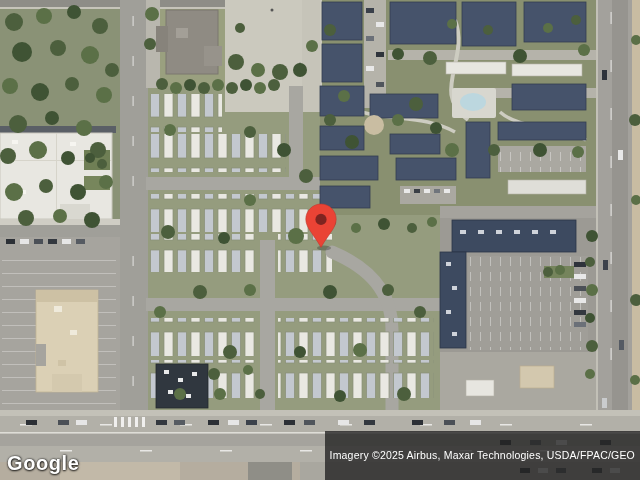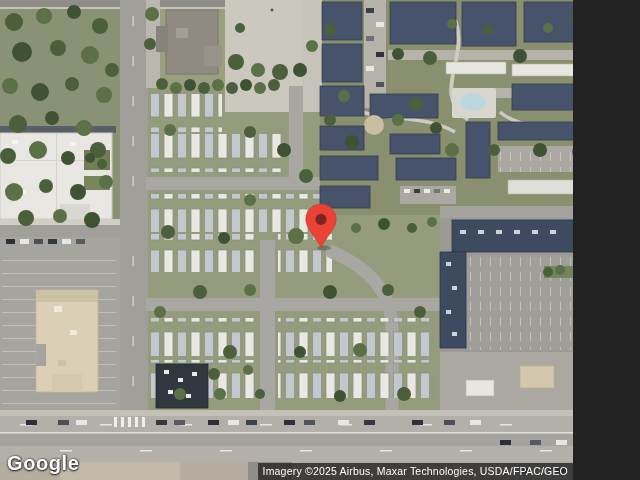--- a/index.html
+++ b/index.html
@@ -1,23 +1,23 @@
 <!DOCTYPE html>
 <html><head>
 <meta charset="utf-8">
 <style>
   html,body{margin:0;padding:0;background:#222;}
-  .viewport{position:relative;width:573px;height:480px;overflow:hidden;
+  .viewport{position:relative;width:640px;height:480px;overflow:hidden;
     font-family:"Liberation Sans",sans-serif;}
   .viewport svg{display:block;}
   .logo{position:absolute;left:7px;bottom:5px;color:#fff;font-size:20px;
     font-weight:bold;letter-spacing:.6px;cursor:pointer;
     text-shadow:0 1px 2px rgba(0,0,0,.75),0 0 2px rgba(0,0,0,.6),1px 0 2px rgba(0,0,0,.5);}
   .attribution{position:absolute;right:0;bottom:0;background:rgba(36,36,36,.8);
-    color:#fff;font-size:10.5px;height:17px;line-height:17px;padding:0 5px;
+    color:#fff;font-size:10.5px;height:17px;line-height:17px;padding:16px 5px;
     white-space:nowrap;letter-spacing:.2px;}
   .bd{fill:#46536b;stroke:#333e50;stroke-width:.8;}
   .wb{fill:#e7e6e0;stroke:#b5b3a9;stroke-width:.6;}
   .st{fill:#a8a7a1;}
   .t1{fill:#4c5f3d;}.t2{fill:#5b7047;}.t3{fill:#3f5334;}
 </style>
 </head>
 <body>
 
 <div class="viewport">

